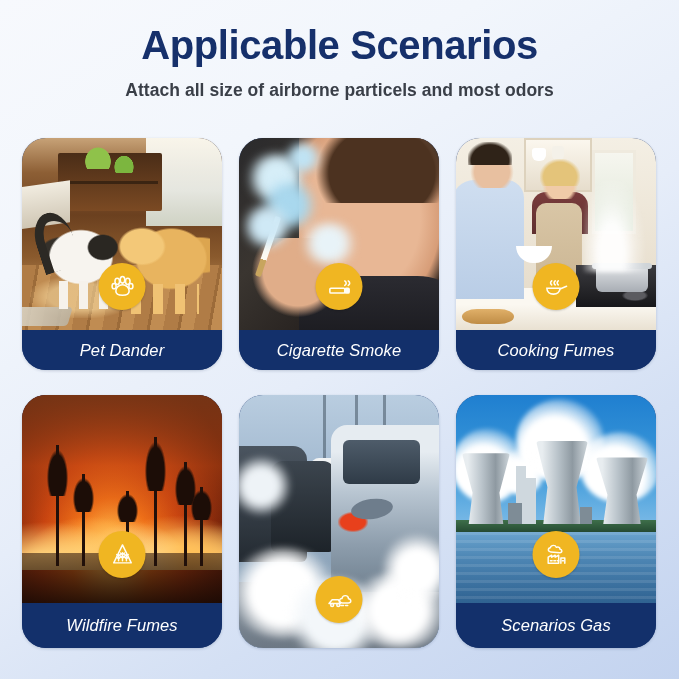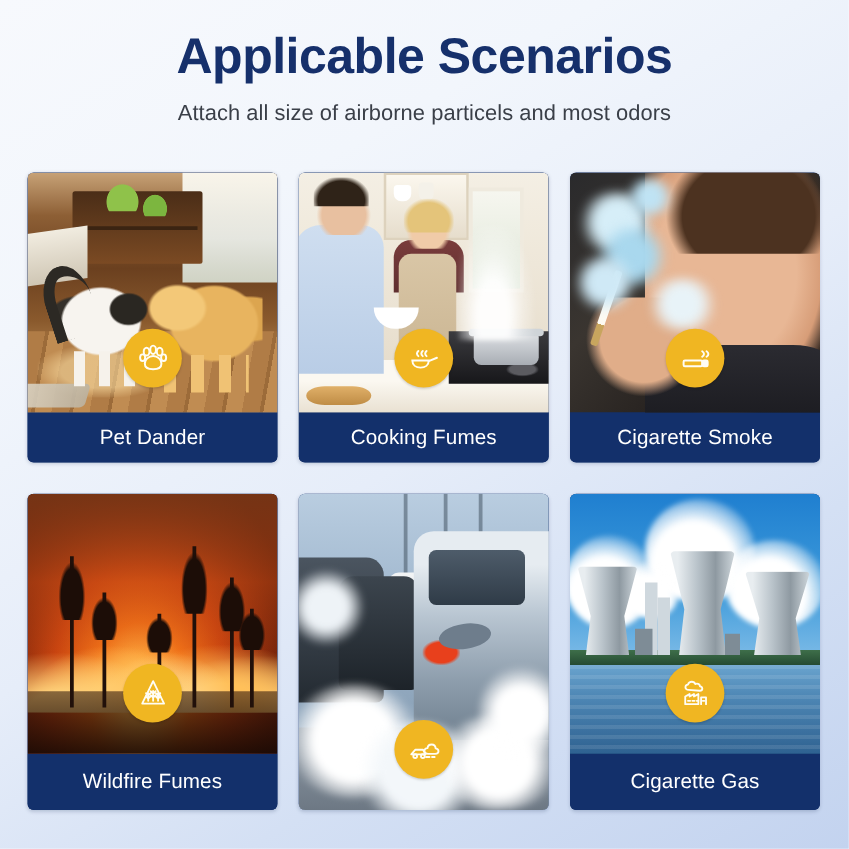--- a/index.html
+++ b/index.html
@@ -35,45 +35,46 @@
     letter-spacing: -0.4px;
     color: #16306b;
     line-height: 1.15;
     margin: 0;
     font-family: "Liberation Sans", sans-serif;
   }
   .page-subtitle {
     margin: 12px 0 0 0;
     font-size: 17.5px;
     color: #3a3f48;
-    font-weight: normal;
+    font-weight: bold;
     letter-spacing: 0.05px;
   }
 
   
   .grid {
     position: absolute;
     left: 22px;
     top: 138px;
     width: 635px;
     display: grid;
     grid-template-columns: repeat(3, 200px);
     grid-template-rows: 232px 253px;
     column-gap: 17px;
     row-gap: 25px;
   }
 
   .card {
     position: relative;
-    border-radius: 5px;
+    border-radius: 24px;
     overflow: hidden;
     background: #13306b;
     box-shadow: 0 1px 3px rgba(30, 50, 90, 0.20);
     display: flex;
     flex-direction: column;
+    font-style: italic;
   }
   .card-photo {
     position: relative;
     flex: 1 1 auto;
     overflow: hidden;
   }
   .card-label {
     flex: 0 0 40px;
     background: #13306b;
     color: #ffffff;
@@ -325,20 +326,46 @@
             <ellipse cx="6.4" cy="15" rx="2.3" ry="3"></ellipse>
             <path d="M16 13.5c4.2 0 7.6 3.4 7.6 7 0 3.2-3 5-7.6 5s-7.6-1.8-7.6-5c0-3.6 3.4-7 7.6-7z"></path>
           </svg>
         </div>
       </div>
       <div class="card-label">Pet Dander</div>
     </div>
 
     <div class="card row-1">
       <div class="card-photo">
+        <div class="scene smoke-scene">
+          <div class="face"></div>
+          <div class="hair"></div>
+          <div class="jacket"></div>
+          <div class="hand"></div>
+          <div class="cig"></div>
+          <div class="puff p1"></div>
+          <div class="puff p2"></div>
+          <div class="puff p3"></div>
+          <div class="puff p4"></div>
+          <div class="puff p5"></div>
+        </div>
+        <div class="badge">
+          <svg width="28" height="28" viewBox="0 0 32 32" fill="none" stroke="#fffdf5" stroke-width="1.8" stroke-linecap="round">
+            <rect x="5" y="17.5" width="17" height="5.4" rx="1.2"></rect>
+            <rect x="22.4" y="17.5" width="4.6" height="5.4" rx="1.2" fill="#fffdf5"></rect>
+            <path d="M22 14.2c2.2-1.5 2.2-3.6 0-5.1"></path>
+            <path d="M26 14.2c2.2-1.5 2.2-3.6 0-5.1"></path>
+          </svg>
+        </div>
+      </div>
+      <div class="card-label">Cigarette Smoke</div>
+    </div>
+
+    <div class="card row-1">
+      <div class="card-photo">
         <div class="scene kitchen">
           <div class="cab"></div>
           <div class="cupA"></div>
           <div class="cupB"></div>
           <div class="win"></div>
           <div class="counter"></div>
           <div class="man-body"></div>
           <div class="man-head"></div>
           <div class="man-hair"></div>
           <div class="wom-top"></div>
@@ -358,46 +385,20 @@
             <path d="M20 18.2l7.5-3.1"></path>
             <path d="M10.5 13.6c-1.8-1.6-1.6-3.3 0-4.7"></path>
             <path d="M14.5 13.6c-1.8-1.6-1.6-3.3 0-4.7"></path>
             <path d="M18 13.6c-1.8-1.6-1.6-3.3 0-4.7"></path>
           </svg>
         </div>
       </div>
       <div class="card-label">Cooking Fumes</div>
     </div>
 
-    <div class="card row-1">
-      <div class="card-photo">
-        <div class="scene smoke-scene">
-          <div class="face"></div>
-          <div class="hair"></div>
-          <div class="jacket"></div>
-          <div class="hand"></div>
-          <div class="cig"></div>
-          <div class="puff p1"></div>
-          <div class="puff p2"></div>
-          <div class="puff p3"></div>
-          <div class="puff p4"></div>
-          <div class="puff p5"></div>
-        </div>
-        <div class="badge">
-          <svg width="28" height="28" viewBox="0 0 32 32" fill="none" stroke="#fffdf5" stroke-width="1.8" stroke-linecap="round">
-            <rect x="5" y="17.5" width="17" height="5.4" rx="1.2"></rect>
-            <rect x="22.4" y="17.5" width="4.6" height="5.4" rx="1.2" fill="#fffdf5"></rect>
-            <path d="M22 14.2c2.2-1.5 2.2-3.6 0-5.1"></path>
-            <path d="M26 14.2c2.2-1.5 2.2-3.6 0-5.1"></path>
-          </svg>
-        </div>
-      </div>
-      <div class="card-label">Cigarette Smoke</div>
-    </div>
-
     <div class="card row-2">
       <div class="card-photo">
         <div class="scene fire">
           <div class="sky"></div>
           <div class="flames"></div>
           <div class="ground"></div>
           <div class="tree t1"></div>
           <div class="tree t2"></div>
           <div class="tree t3"></div>
           <div class="tree t4"></div>
@@ -468,17 +469,17 @@
         </div>
         <div class="badge">
           <svg width="28" height="28" viewBox="0 0 32 32" fill="none" stroke="#fffdf5" stroke-width="1.7" stroke-linecap="round" stroke-linejoin="round">
             <path d="M9.5 12.5c-1.6 0-2.8-1.1-2.8-2.5 0-1.3 1-2.3 2.3-2.4.4-1.5 1.8-2.6 3.5-2.6 1.5 0 2.8.9 3.3 2.2.4-.3.9-.4 1.4-.4 1.5 0 2.7 1.1 2.8 2.5 1.2.1 2.1 1 2.1 2.1 0 1.2-1 1.9-2.4 1.9z"></path>
             <path d="M6.5 25.5v-7l4-2.2v2.2l4-2.2v2.2l4-2.2v9.2z"></path>
             <path d="M21 25.5v-6.2h4.5v6.2"></path>
             <path d="M9 22.5h2M13 22.5h2M17 22.5h1.5M22.5 22.5h1.5"></path>
           </svg>
         </div>
       </div>
-      <div class="card-label">Cigarette Gas</div>
+      <div class="card-label">Scenarios Gas</div>
     </div>
 
   </div>
 </div>
 
 </body></html>

